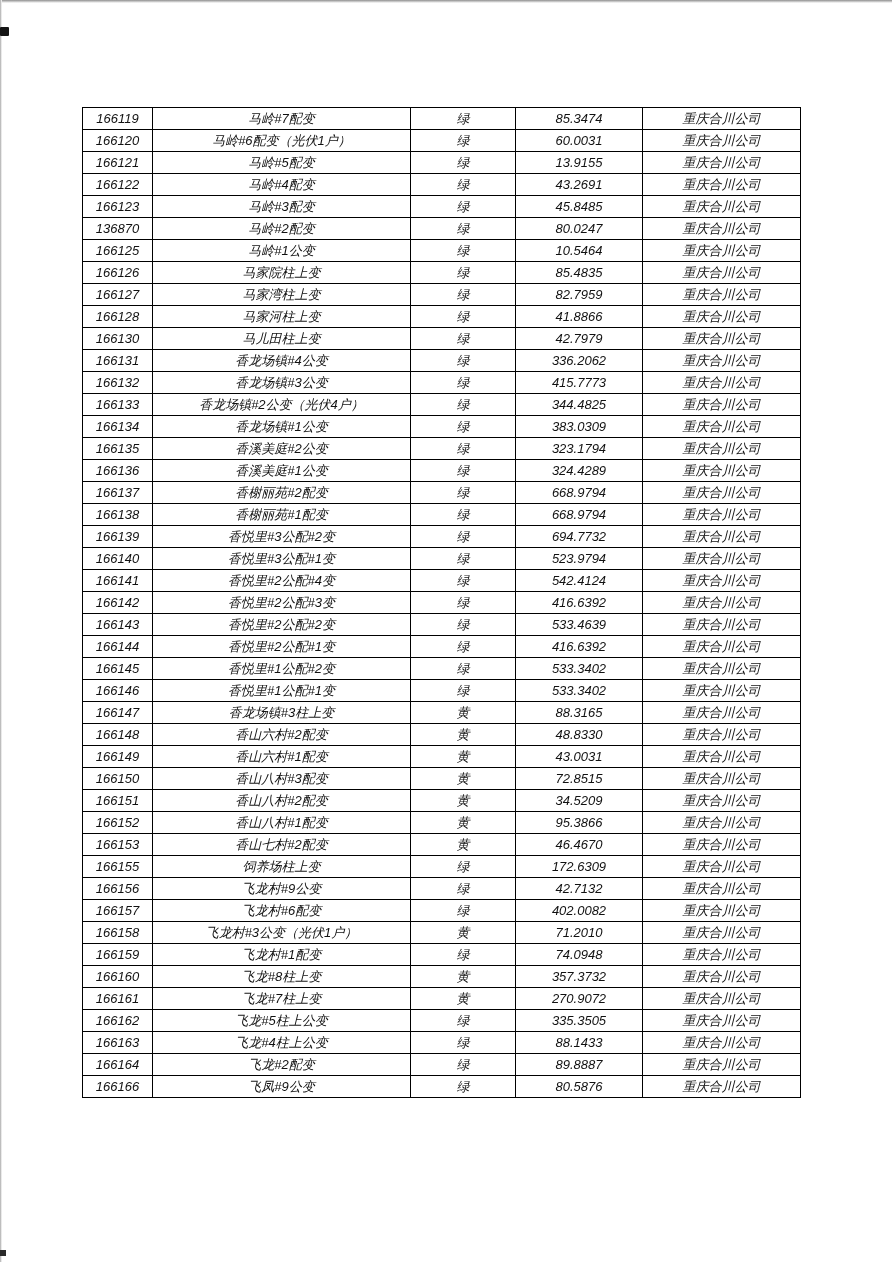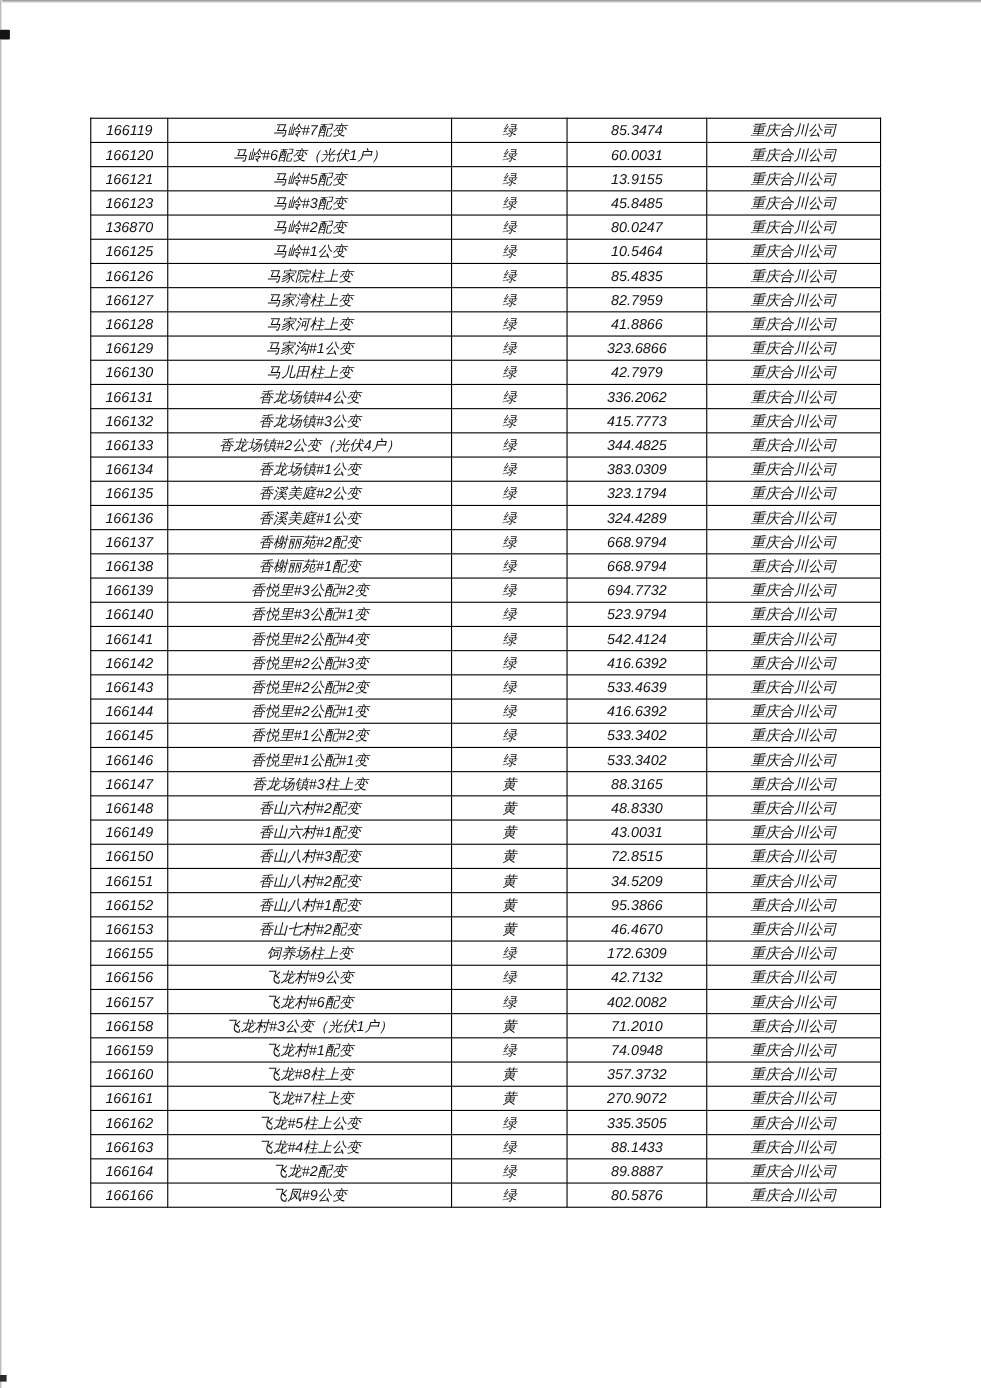--- a/index.html
+++ b/index.html
@@ -89,20 +89,27 @@
         <td>重庆合川公司</td>
       </tr>
       <tr>
         <td>166121</td>
         <td>马岭#5配变</td>
         <td>绿</td>
         <td>13.9155</td>
         <td>重庆合川公司</td>
       </tr>
       <tr>
+        <td>166122</td>
+        <td>马岭#4配变</td>
+        <td>绿</td>
+        <td>43.2691</td>
+        <td>重庆合川公司</td>
+      </tr>
+      <tr>
         <td>166123</td>
         <td>马岭#3配变</td>
         <td>绿</td>
         <td>45.8485</td>
         <td>重庆合川公司</td>
       </tr>
       <tr>
         <td>136870</td>
         <td>马岭#2配变</td>
         <td>绿</td>
@@ -128,27 +135,20 @@
         <td>马家湾柱上变</td>
         <td>绿</td>
         <td>82.7959</td>
         <td>重庆合川公司</td>
       </tr>
       <tr>
         <td>166128</td>
         <td>马家河柱上变</td>
         <td>绿</td>
         <td>41.8866</td>
-        <td>重庆合川公司</td>
-      </tr>
-      <tr>
-        <td>166129</td>
-        <td>马家沟#1公变</td>
-        <td>绿</td>
-        <td>323.6866</td>
         <td>重庆合川公司</td>
       </tr>
       <tr>
         <td>166130</td>
         <td>马儿田柱上变</td>
         <td>绿</td>
         <td>42.7979</td>
         <td>重庆合川公司</td>
       </tr>
       <tr>

